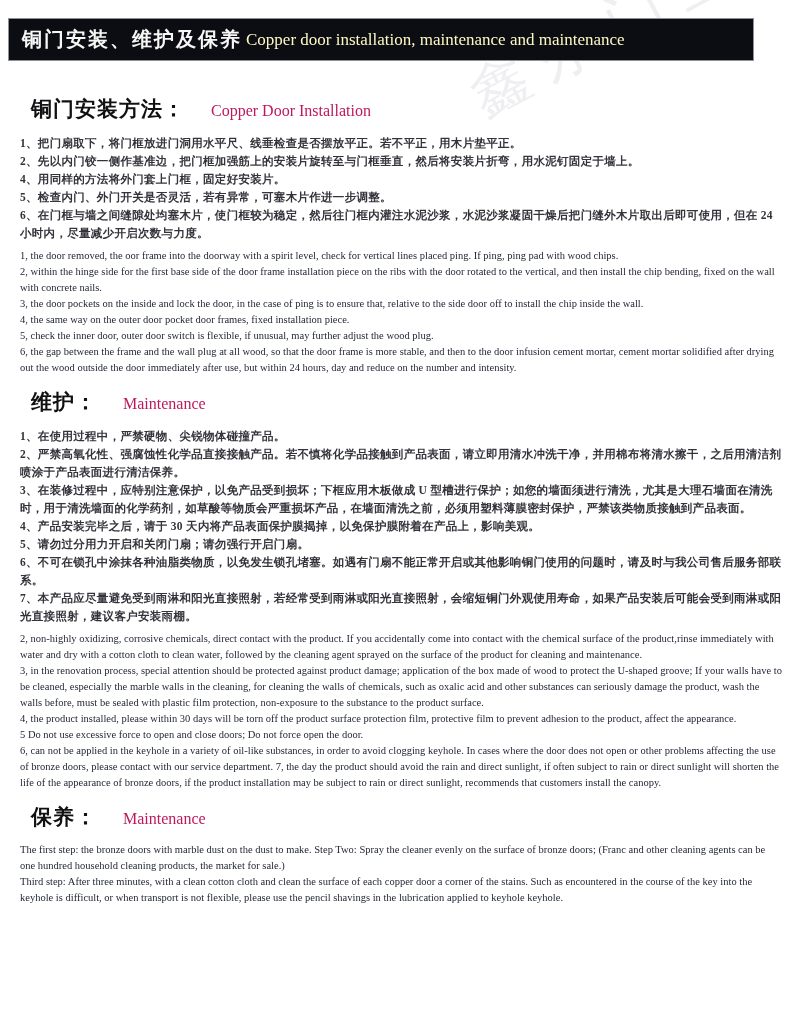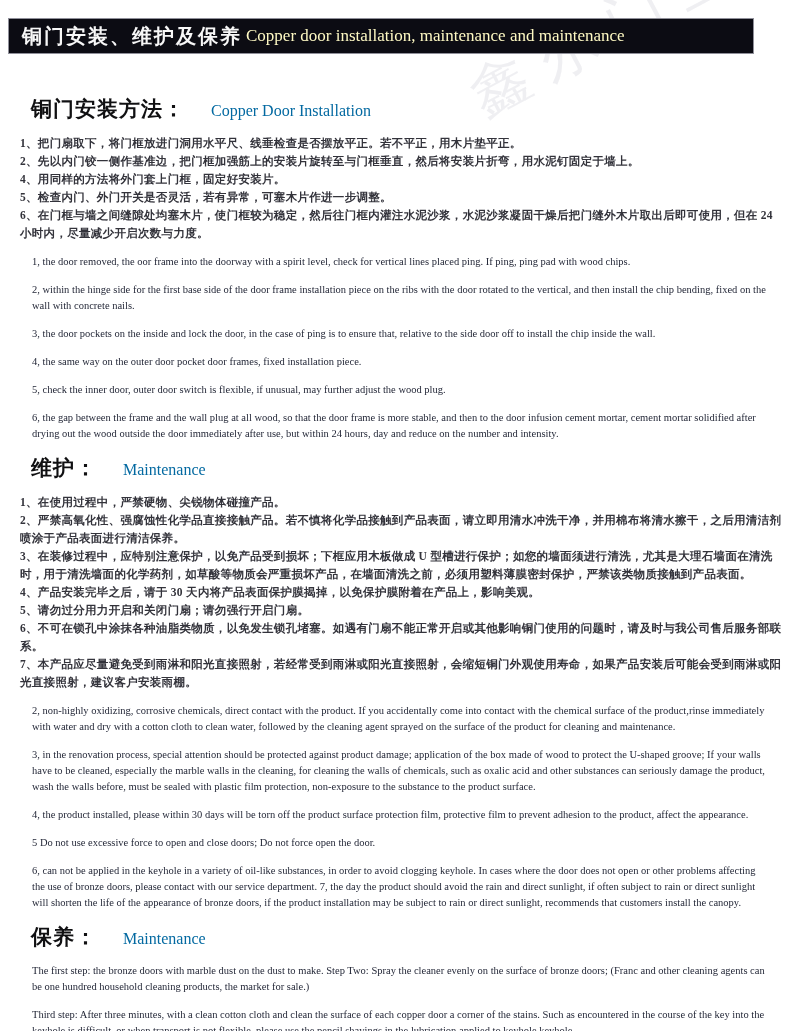--- a/index.html
+++ b/index.html
@@ -1,42 +1,42 @@
 <!DOCTYPE html>
 <html><head>
 <meta charset="utf-8">
 <style>
   html,body{margin:0;padding:0;background:#ffffff;}
   .page{position:relative;width:790px;height:1031px;background:#ffffff;overflow:hidden;
         font-family:"Liberation Serif",serif;}
   
-  .titlebar{position:absolute;left:8px;top:18px;width:746px;height:36px;
+  .titlebar{position:absolute;left:8px;top:18px;width:746px;height:43px;
             background:#0c0c13;border:1px solid #90909a;
             display:flex;align-items:center;padding-left:13px;box-sizing:border-box;
             white-space:nowrap;z-index:2;}
   .titlebar .zh{font-weight:bold;font-size:20px;color:#f7f7f7;letter-spacing:2px;
                 font-family:"Liberation Serif",serif;}
   .titlebar .en{font-size:17px;color:#fef9c3;margin-left:4px;
                 font-family:"Liberation Serif",serif;}
   
   .watermark{position:absolute;left:480px;top:-20px;width:320px;height:180px;
              color:#aab;opacity:.18;font-size:58px;letter-spacing:18px;
              transform:rotate(-28deg);z-index:1;pointer-events:none;
              font-family:"Liberation Sans",sans-serif;}
   
   .content{position:absolute;left:20px;top:84px;width:762px;z-index:3;}
   .sec-head{display:flex;align-items:baseline;margin:11px;}
   .sec-head .h-zh{font-family:"Liberation Sans",sans-serif;font-weight:bold;
                   font-size:21px;color:#101012;letter-spacing:1px;}
-  .sec-head .h-en{font-size:16px;color:#0369a1;margin-left:26px;}
+  .sec-head .h-en{font-size:16px;color:#be185d;margin-left:26px;}
   .zh-block{margin-top:0;}
   .zh-line{font-size:11.5px;line-height:18px;color:#33333b;font-weight:600;
            letter-spacing:.3px;margin:0;}
   .en-block{margin-top:6px;}
-  .en-line{font-size:10.5px;line-height:16px;color:#242838;margin:12px;}
+  .en-line{font-size:10.5px;line-height:16px;color:#242838;margin:0;}
   .sec{margin-top:12px;}
   .sec:first-child{margin-top:0;}
 </style>
 </head>
 <body>
 
 <div class="page">
 
   <div class="watermark">鑫尔门业</div>
 

